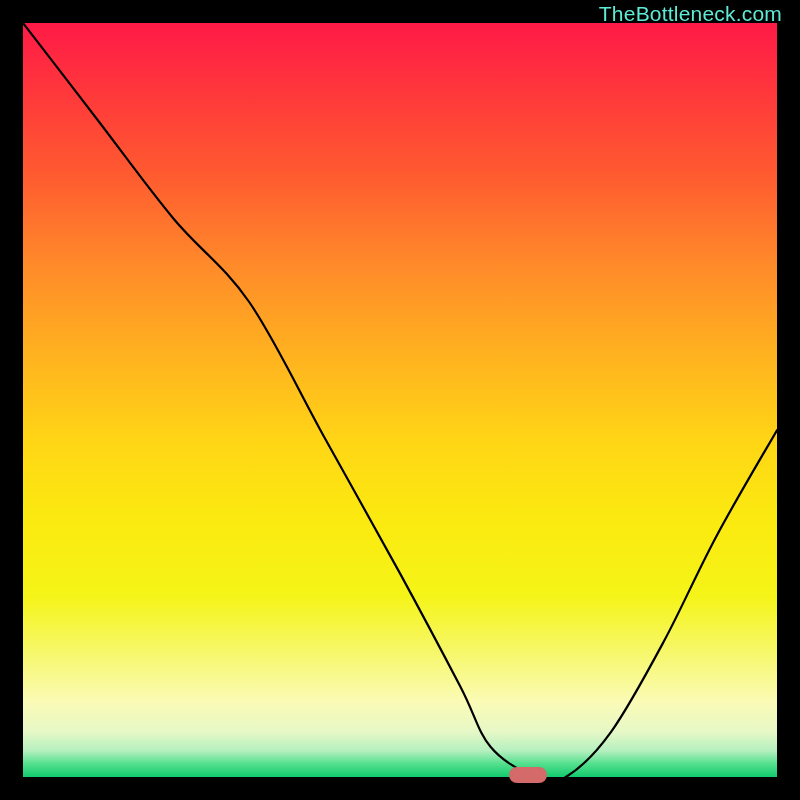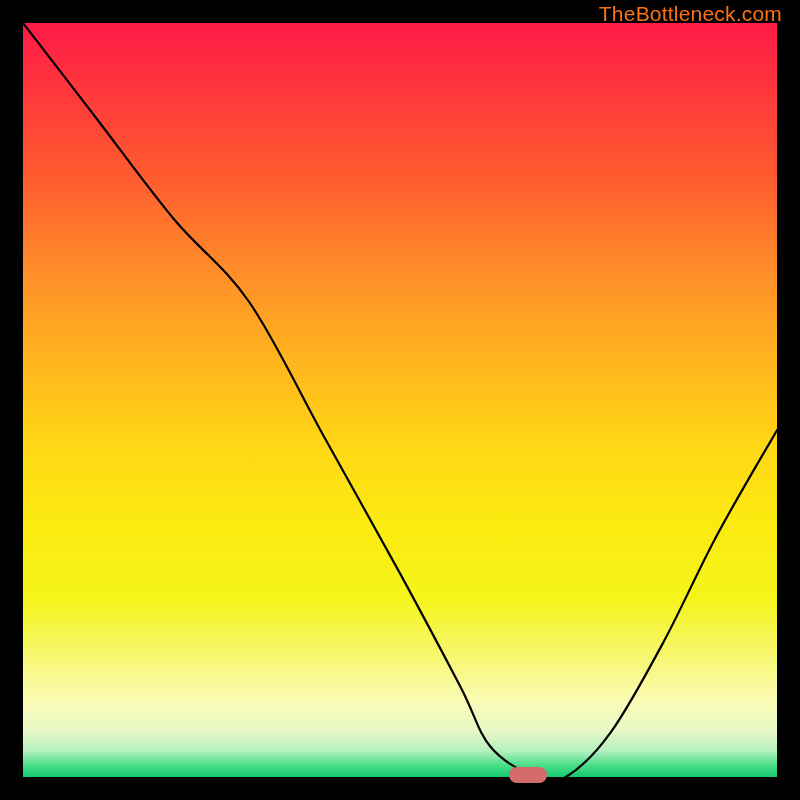--- a/index.html
+++ b/index.html
@@ -57,21 +57,21 @@
     position: absolute;
     border-radius: 8px;
     background: #d46a6a;
   }
   .watermark {
     position: absolute;
     right: 18px;
     top: 2px;
     font-family: Arial, Helvetica, sans-serif;
     font-size: 21px;
-    color: #f97316;
+    color: #5eead4;
     letter-spacing: 0.2px;
   }
   .frame {
     position: absolute;
     left: 23px;
     top: 23px;
     width: 754px;
     height: 754px;
     box-sizing: border-box;
     pointer-events: none;

